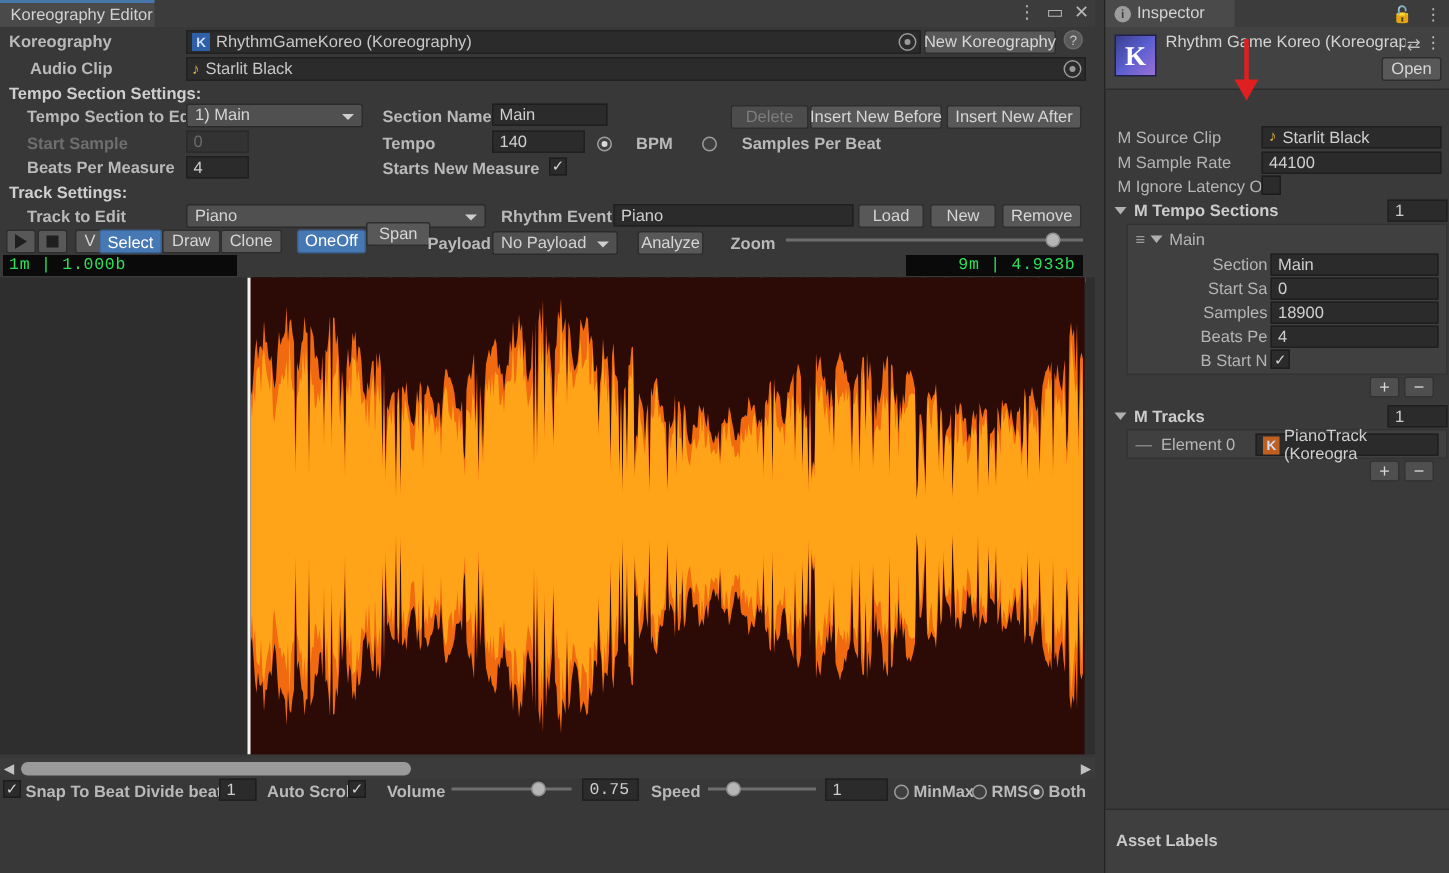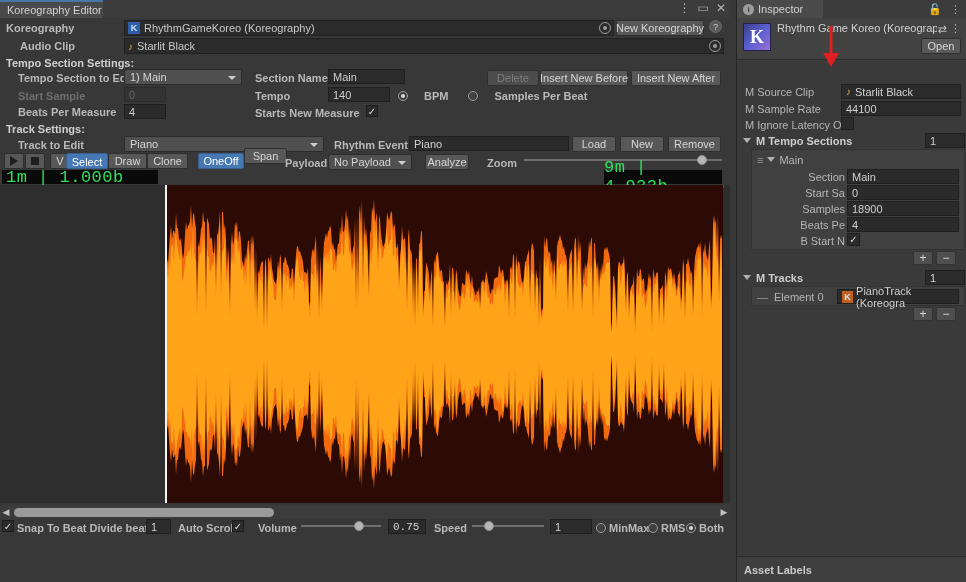--- a/index.html
+++ b/index.html
@@ -70,21 +70,21 @@
   .play { width:0;height:0;border-left:8px solid #1f1f1f;border-top:5px solid transparent;border-bottom:5px solid transparent;}
   .stop { width:8px;height:8px;background:#1f1f1f; }
 
   .slider { position:relative; height:16px; display:flex; align-items:center; }
   .slider .track { height:2px; background:#6e6e6e; width:100%; }
   .slider .knob { position:absolute; width:10px; height:10px; border-radius:50%;
                   background:#b6b6b6; border:1px solid #8e8e8e; top:3px; }
 
   
   .timebox { background:#0a0a0a; color:#2fe05a; font-family:"Liberation Mono", monospace;
-             font-size:17px; display:flex; align-items:center; height:14px; letter-spacing:0.5px; }
+             font-size:11px; display:flex; align-items:center; height:14px; letter-spacing:0.5px; }
 
   
   .wavewrap { position:absolute; background:#2e2e2e; overflow:hidden; }
   .ruler { position:absolute; background:#1b0606; }
   .rtick { position:absolute; top:0; bottom:0; width:1px; background:#6a6a6a; opacity:.55;}
   .wave { position:absolute; background:#2c0b07; overflow:hidden; }
   .playhead { position:absolute; width:2px; background:#f2f2f2; }
 
   .hscroll { position:absolute; background:#3b3b3b; height:14px; display:flex; align-items:center; }
   .hscroll .thumb { position:absolute; height:9px; background:#9a9a9a; border-radius:5px; }
@@ -113,21 +113,21 @@
   .ifield { background:#2b2b2b; border:1px solid #1f1f1f; height:15px; color:#cfcfcf;
             font-size:11px; display:flex; align-items:center; padding-left:4px; position:relative;}
   .foldout { width:0;height:0;border-left:4px solid transparent;border-right:4px solid transparent;
              border-top:5px solid #b0b0b0; }
   .subbox { position:absolute; background:#404040; border:1px solid #333; }
   .pm { background:#4f4f4f;border:1px solid #333;border-radius:2px;height:14px;width:20px;
         display:flex;align-items:center;justify-content:center;color:#d8d8d8;font-size:12px;}
 
   .arrowbox { position:absolute; pointer-events:none; }
 
-  .assetlabels { position:absolute; left:0; bottom:0; width:230px; height:26px; background:#3f3f3f;
+  .assetlabels { position:absolute; left:0; bottom:0; width:230px; height:43px; background:#3f3f3f;
                  border-top:1px solid #2c2c2c; display:flex; align-items:center; padding-left:7px;
                  font-weight:bold; color:#c9c9c9; }
   .insp-sep { position:absolute; left:0; width:230px; height:1px; background:#2e2e2e; }
 </style>
 </head>
 <body>
 
 <div class="root">
 
   <div class="kedit">

